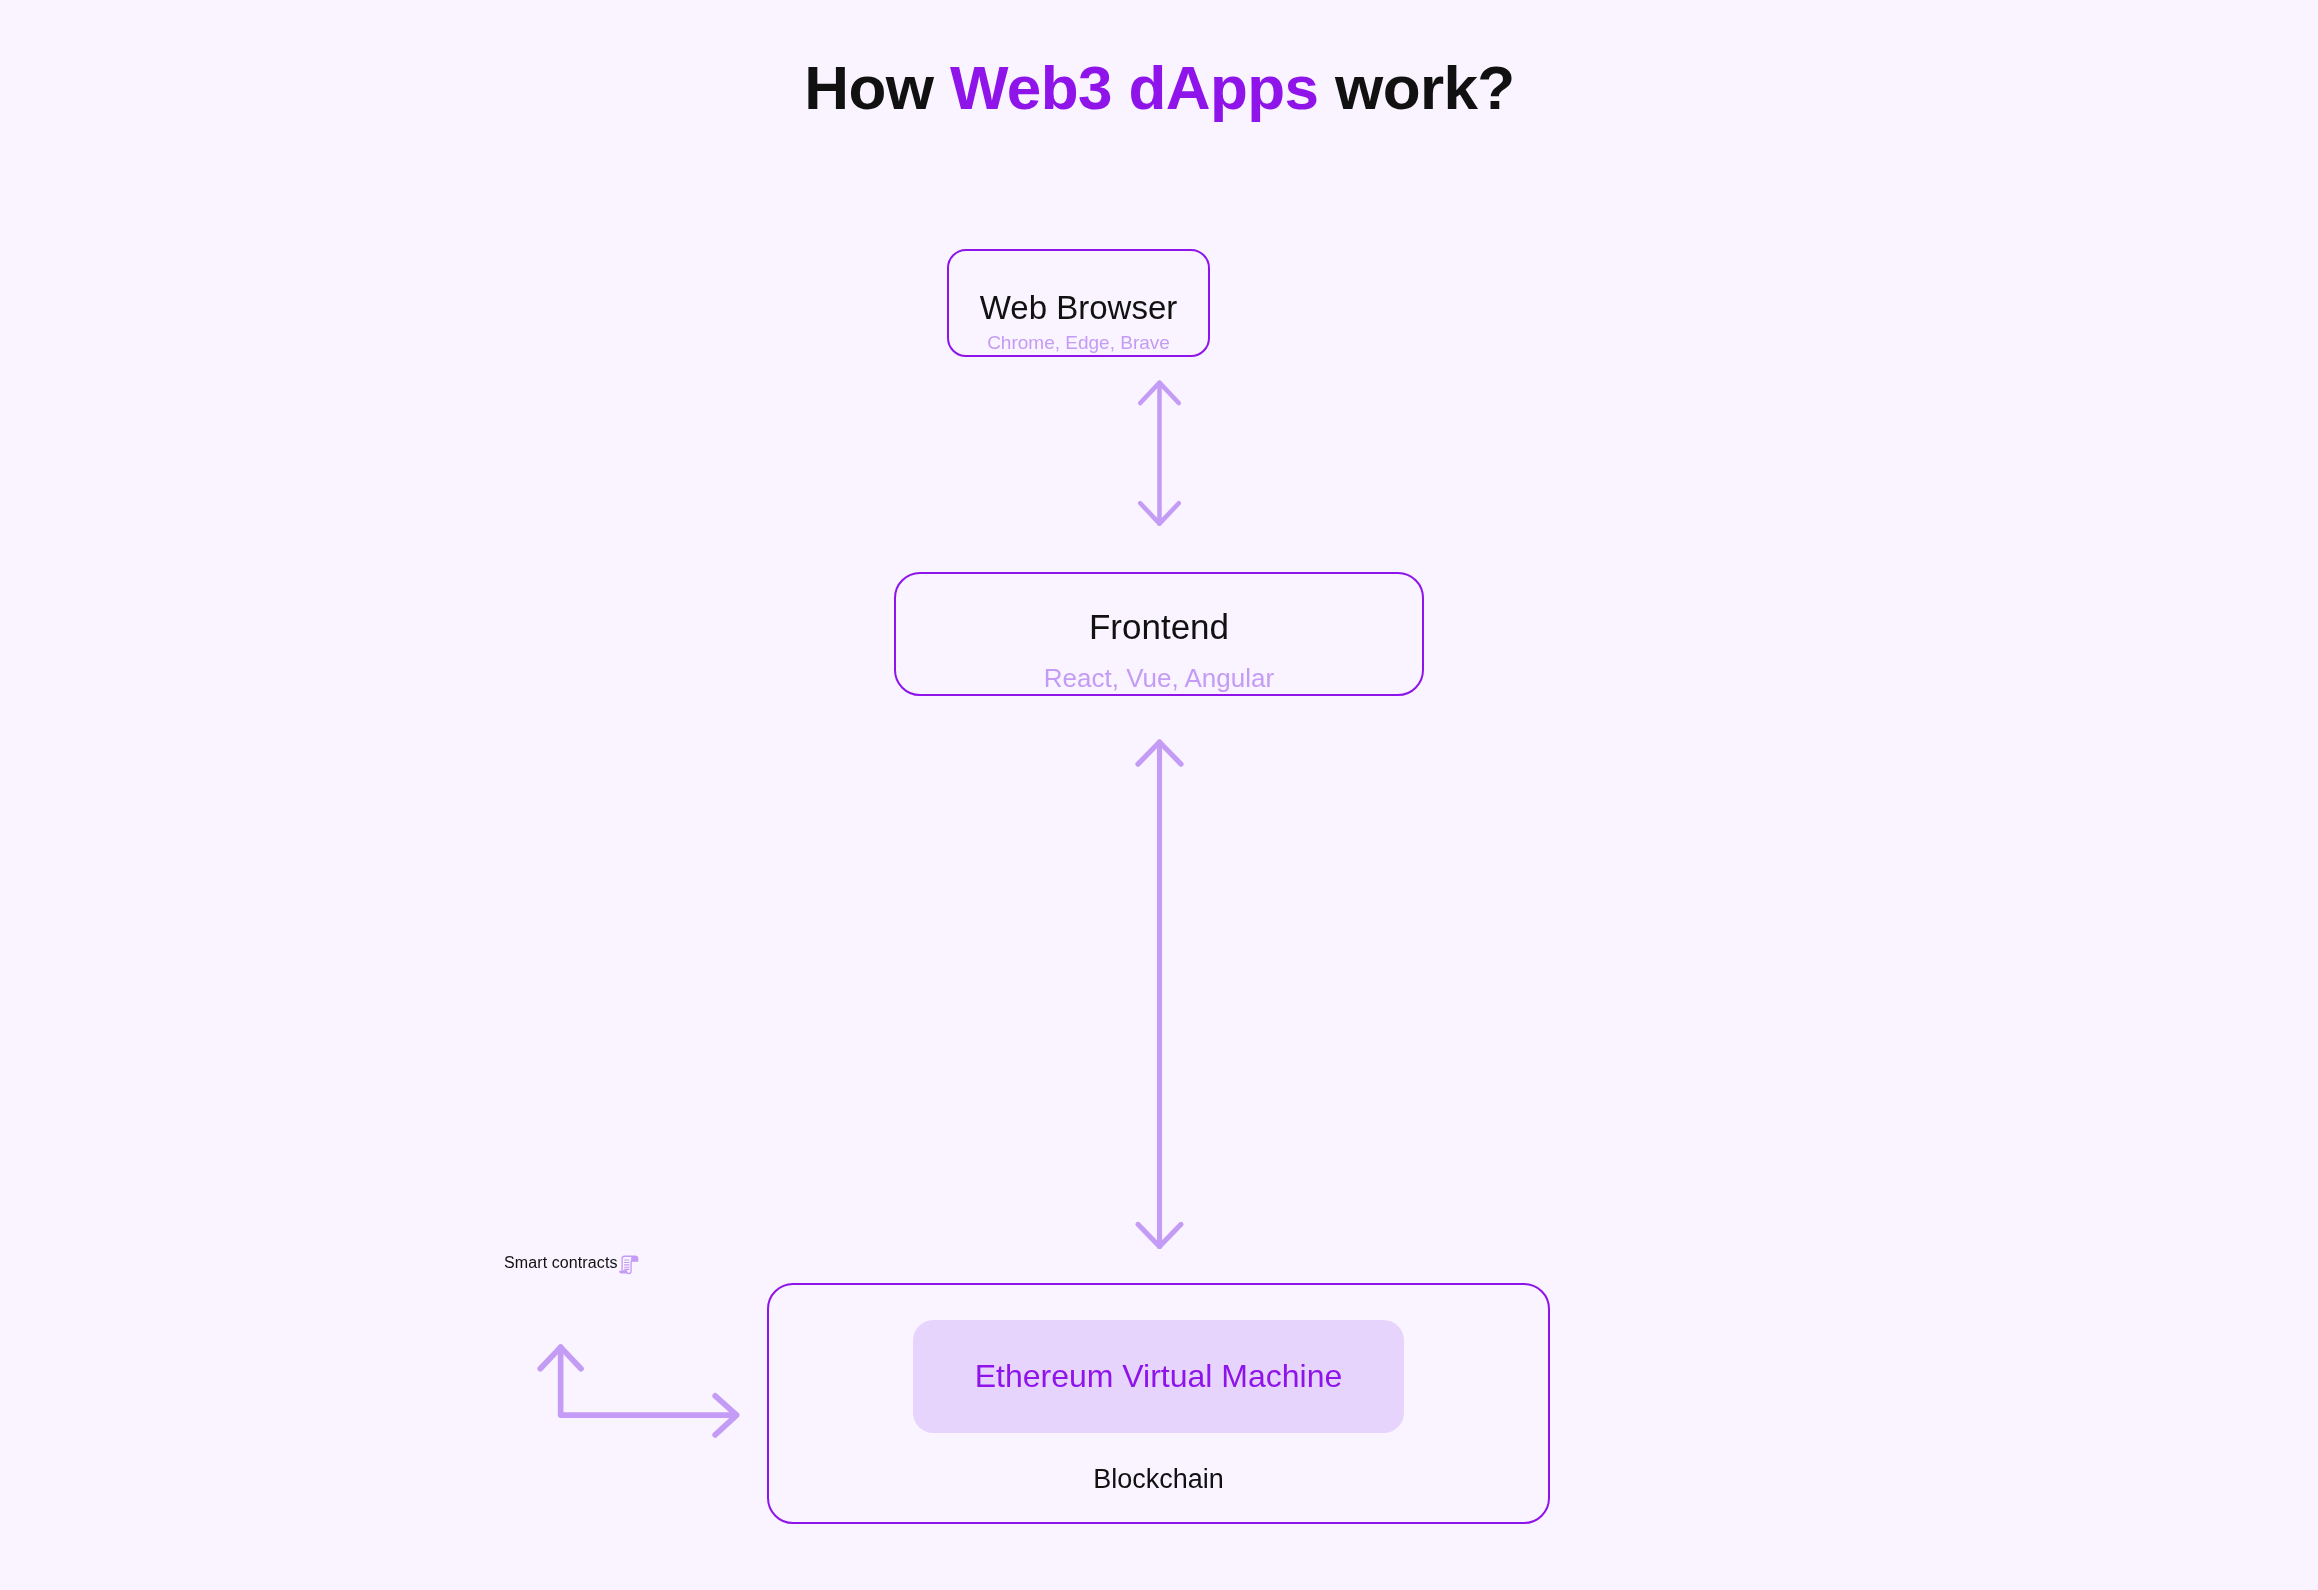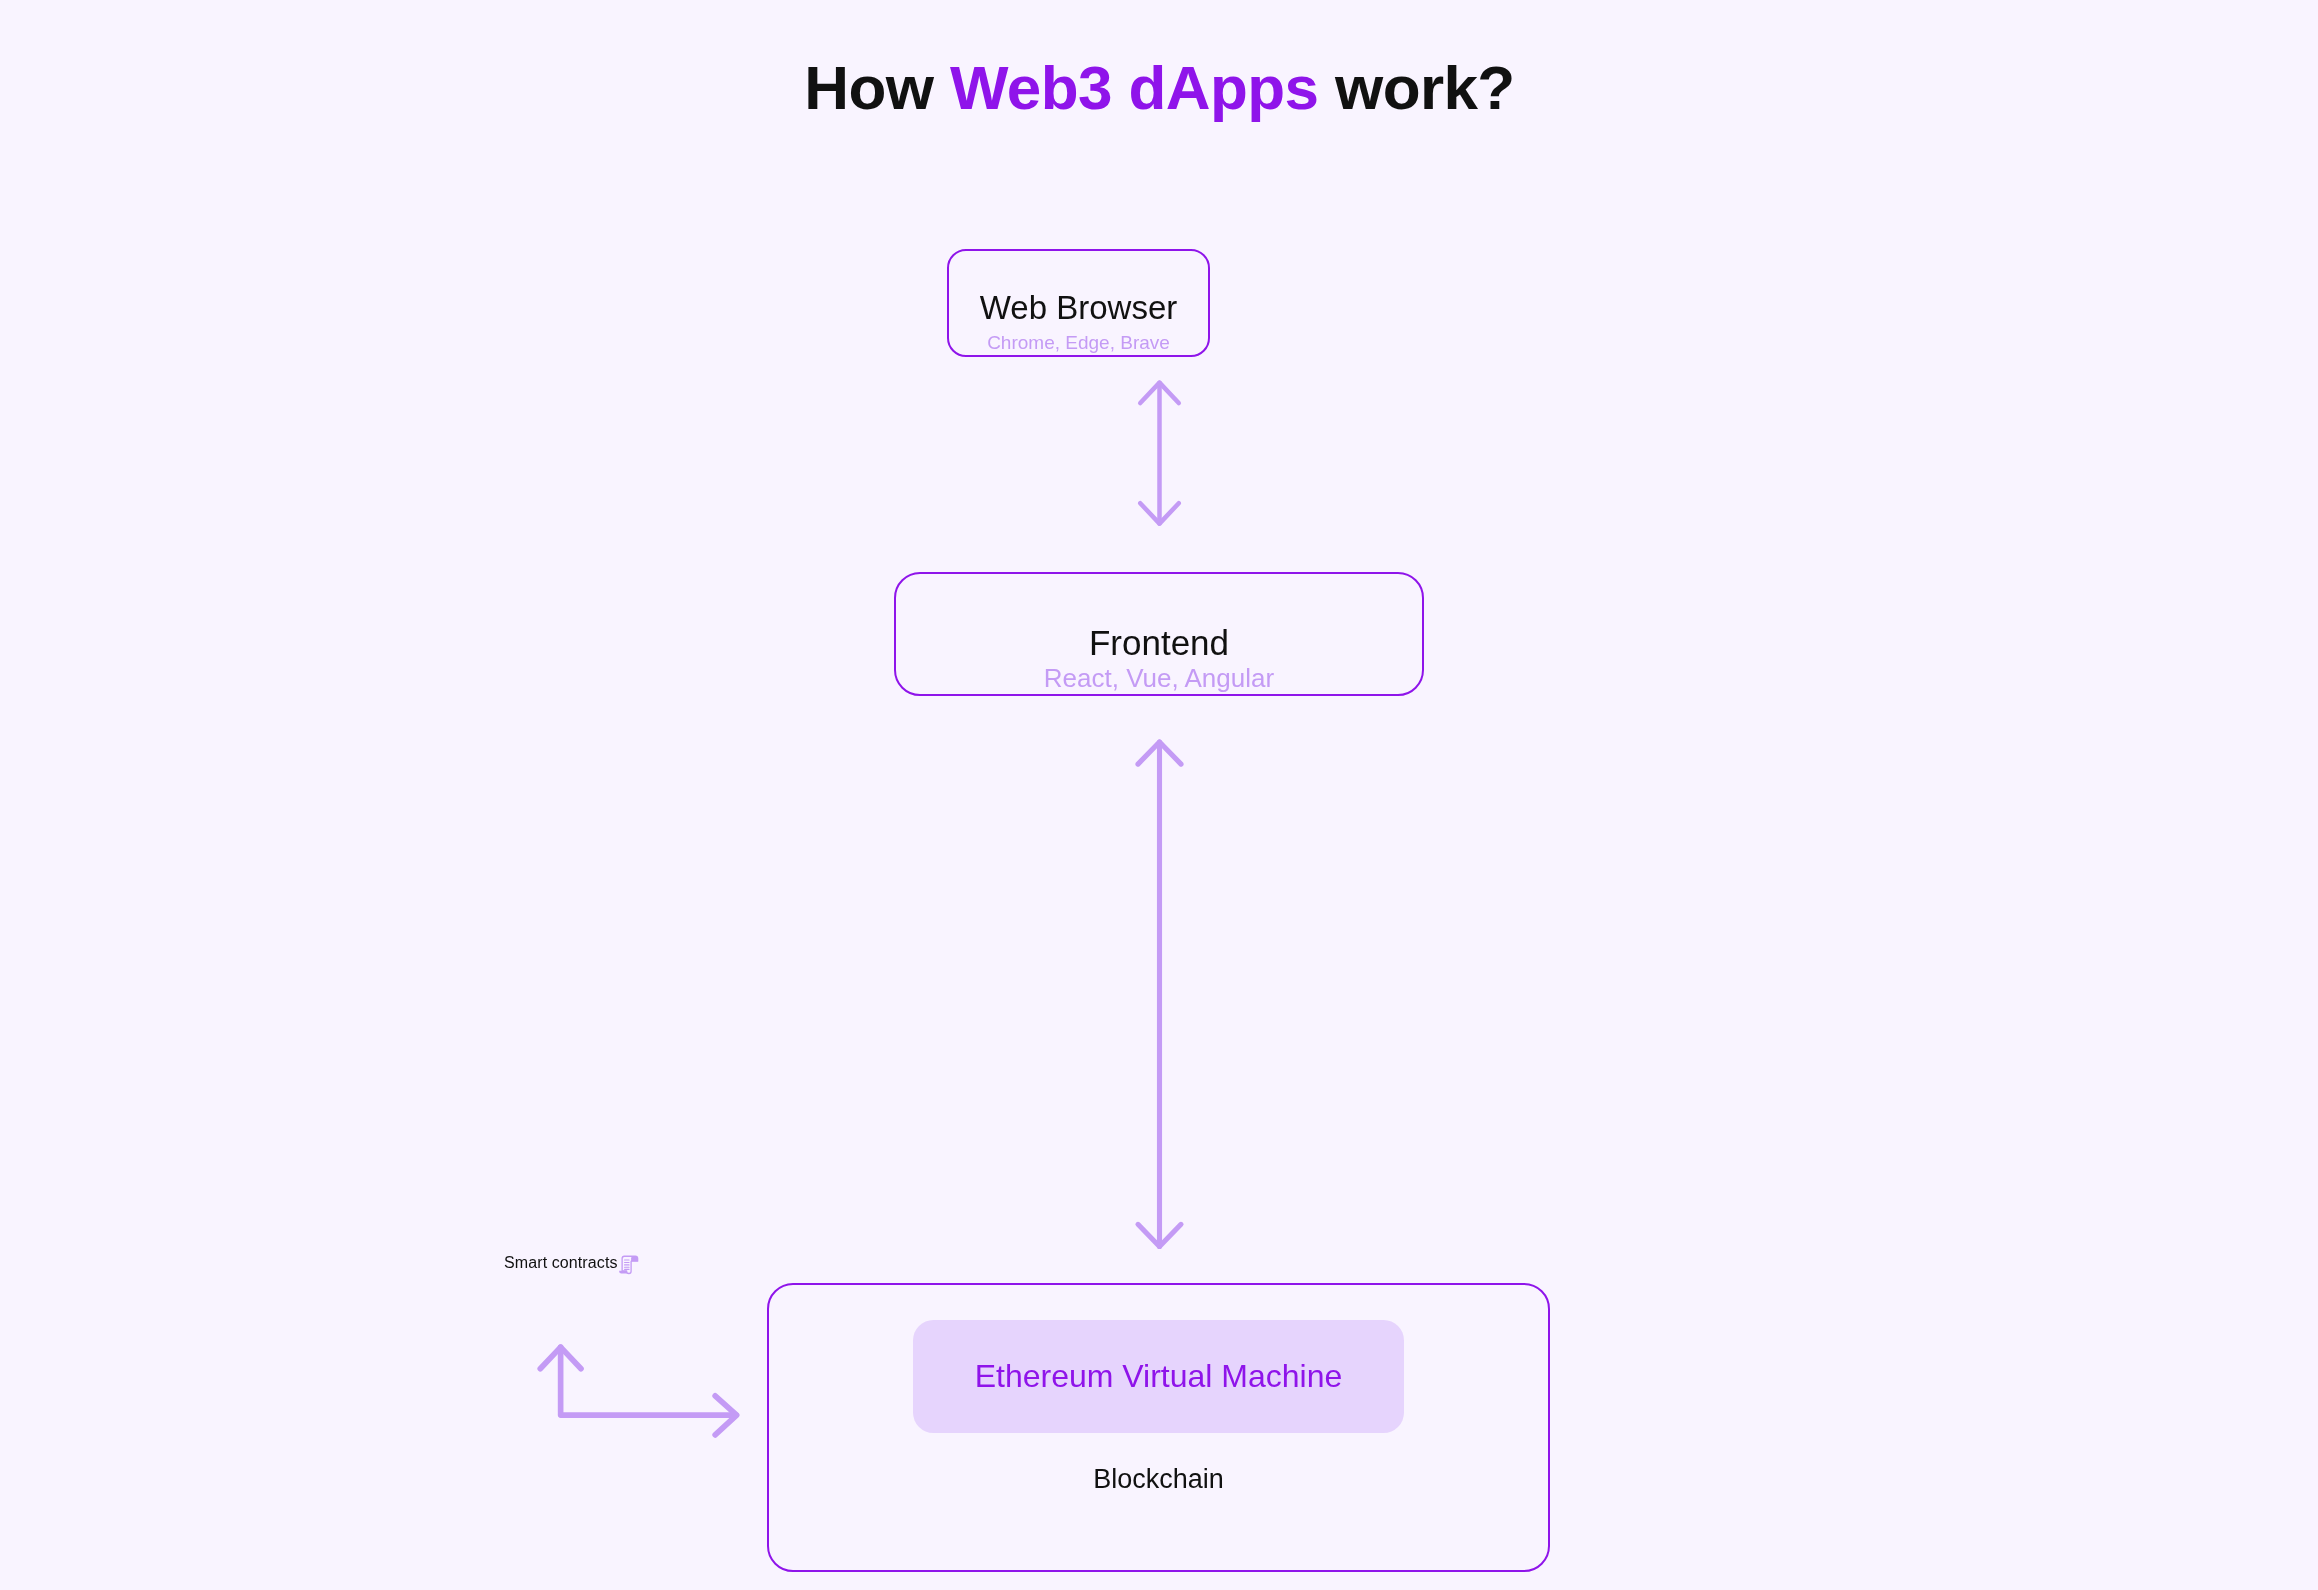--- a/index.html
+++ b/index.html
@@ -77,28 +77,28 @@
 
   
   #frontend-box {
     left: 894px;
     top: 572px;
     width: 530px;
     height: 124px;
     border-radius: 26px;
   }
   #frontend-box .node-title { font-size: 35px; }
-  #frontend-box .node-sub { font-size: 26px; margin-top: 0; }
+  #frontend-box .node-sub { font-size: 26px; margin-top: 16px; }
 
   
   #blockchain-box {
     left: 767px;
     top: 1283px;
     width: 783px;
-    height: 289px;
+    height: 241px;
     border-radius: 26px;
     justify-content: flex-start;
   }
   #evm-box {
     margin-top: 35px;
     width: 491px;
     height: 113px;
     background: #e6d4fd;
     border-radius: 20.4px;
     display: flex;

